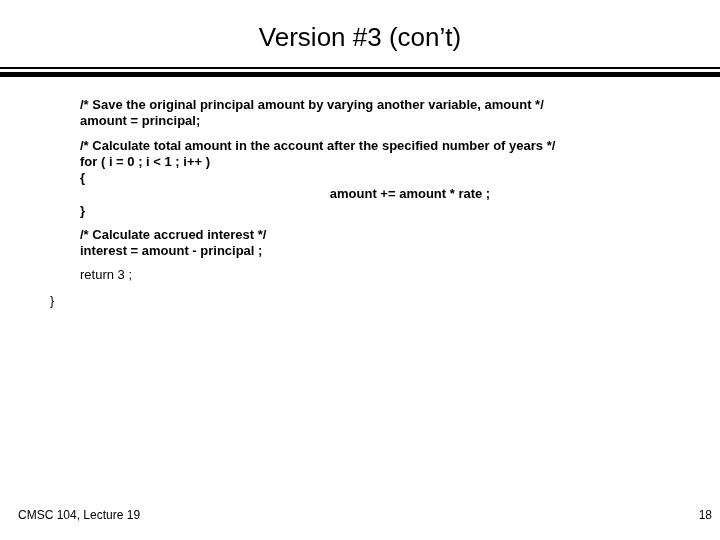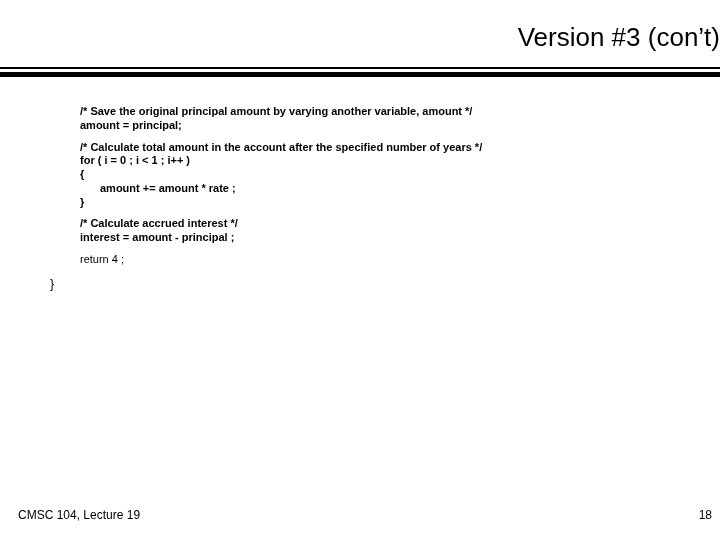--- a/index.html
+++ b/index.html
@@ -7,21 +7,21 @@
     padding: 0;
     width: 720px;
     height: 540px;
     background: #ffffff;
     font-family: Arial, Helvetica, sans-serif;
     color: #000;
     position: relative;
     overflow: hidden;
   }
   .title {
-    text-align: right;
+    text-align: center;
     font-size: 26px;
     font-weight: 400;
     margin-top: 22px;
     margin-bottom: 14px;
     font-family: Arial, Helvetica, sans-serif;
   }
   .rule {
     margin: 0;
     padding: 0;
   }
@@ -31,33 +31,34 @@
   }
   .rule .gap {
     height: 3px;
     background: transparent;
   }
   .rule .thick {
     height: 5px;
     background: #000;
   }
   .content {
-    padding: 28px 0 0 80px;
-    font-size: 11px;
+    padding: 20px 0 0 80px;
+    font-size: 13px;
     line-height: 1.25;
     font-family: Arial, Helvetica, sans-serif;
   }
   .content .block {
     margin-bottom: 8px;
   }
   .content .bold {
     font-weight: bold;
   }
   .content .indent {
     padding-left: 20px;
+    text-align: center;
   }
   .closing-brace {
     padding-left: 50px;
     font-size: 12.5px;
     margin-top: 10px;
   }
   .footer {
     position: absolute;
     bottom: 18px;
     left: 18px;
@@ -93,21 +94,21 @@
     <div>for  ( i = 0 ;  i &lt; 1 ;  i++ )</div>
     <div>{</div>
     <div class="indent">amount  +=  amount  * rate ;</div>
     <div>}</div>
   </div>
   <div class="block bold">
     <div>/* Calculate accrued interest */</div>
     <div>interest  =  amount  - principal ;</div>
   </div>
   <div class="block">
-    <div>return 4 ;</div>
+    <div>return 3 ;</div>
   </div>
 </div>
 
 <div class="closing-brace">}</div>
 
 <div class="footer">
   <span class="left">CMSC 104, Lecture 19</span>
   <span class="right">18</span>
 </div>
 

